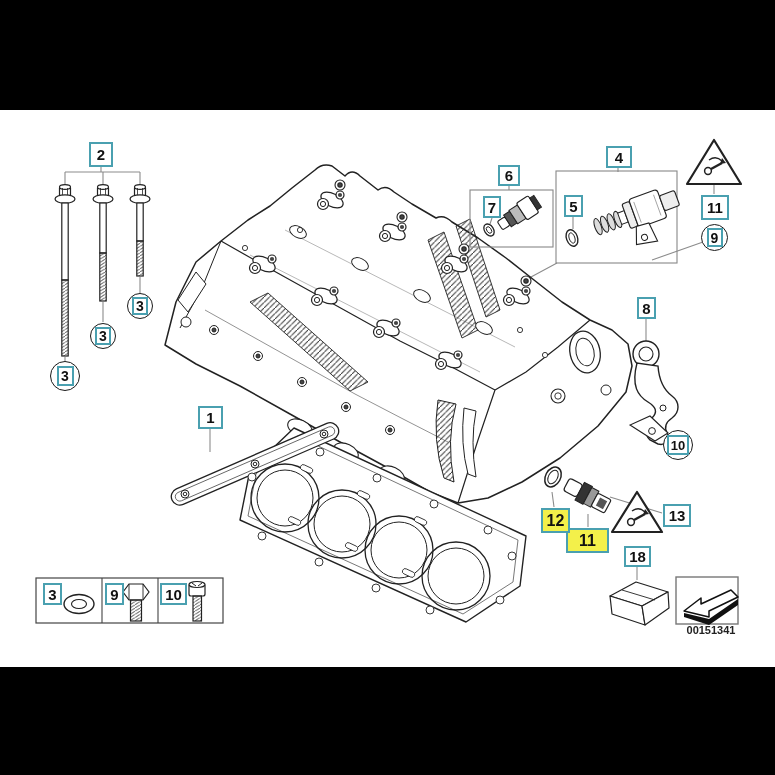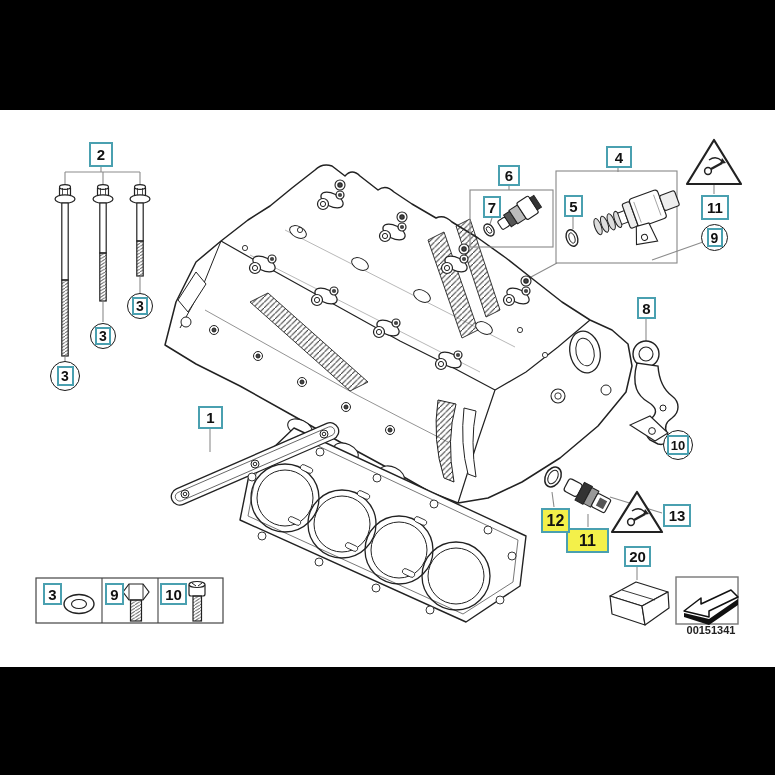--- a/index.html
+++ b/index.html
@@ -348,18 +348,18 @@
     <div class="inner" style="width:16px;height:19px">9</div>
   </div>
   <div class="ccircle" style="left:663px;top:430px;width:30px;height:30px">
     <div class="inner" style="width:22px;height:20px;font-size:13px">10</div>
   </div>
 
   <div class="callout yellow" style="left:566px;top:528px;width:43px;height:25px">11</div>
   <div class="callout yellow" style="left:541px;top:508px;width:29px;height:25px">12</div>
   <div class="callout" style="left:663px;top:504px;width:28px;height:23px">13</div>
   <div class="callout" style="left:701px;top:195px;width:28px;height:25px">11</div>
-  <div class="callout" style="left:624px;top:546px;width:27px;height:21px">20</div>
+  <div class="callout" style="left:624px;top:546px;width:27px;height:21px">18</div>
 
   <div class="callout" style="left:43px;top:583px;width:19px;height:22px">3</div>
   <div class="callout" style="left:105px;top:583px;width:19px;height:22px">9</div>
   <div class="callout" style="left:160px;top:583px;width:27px;height:22px">10</div>
 </div>
 
 </body></html>

